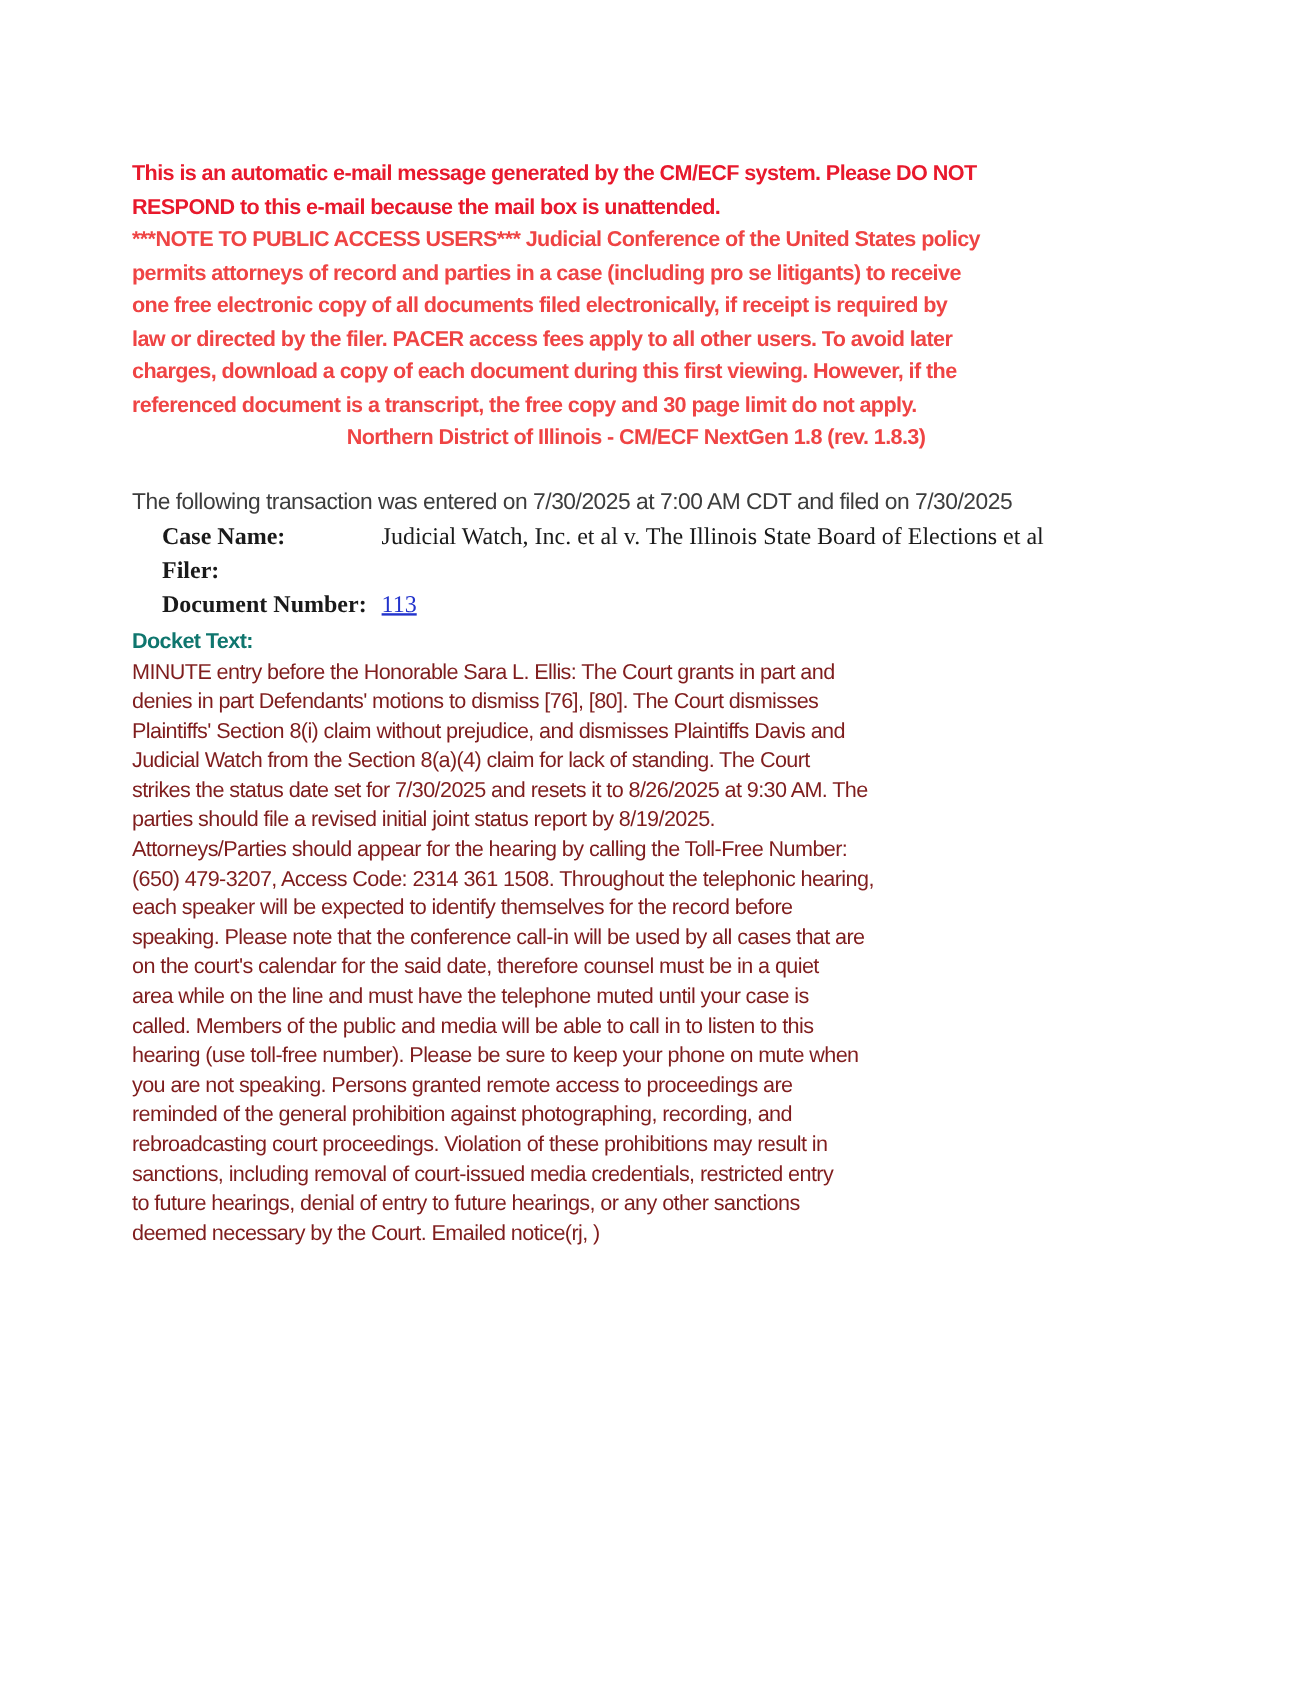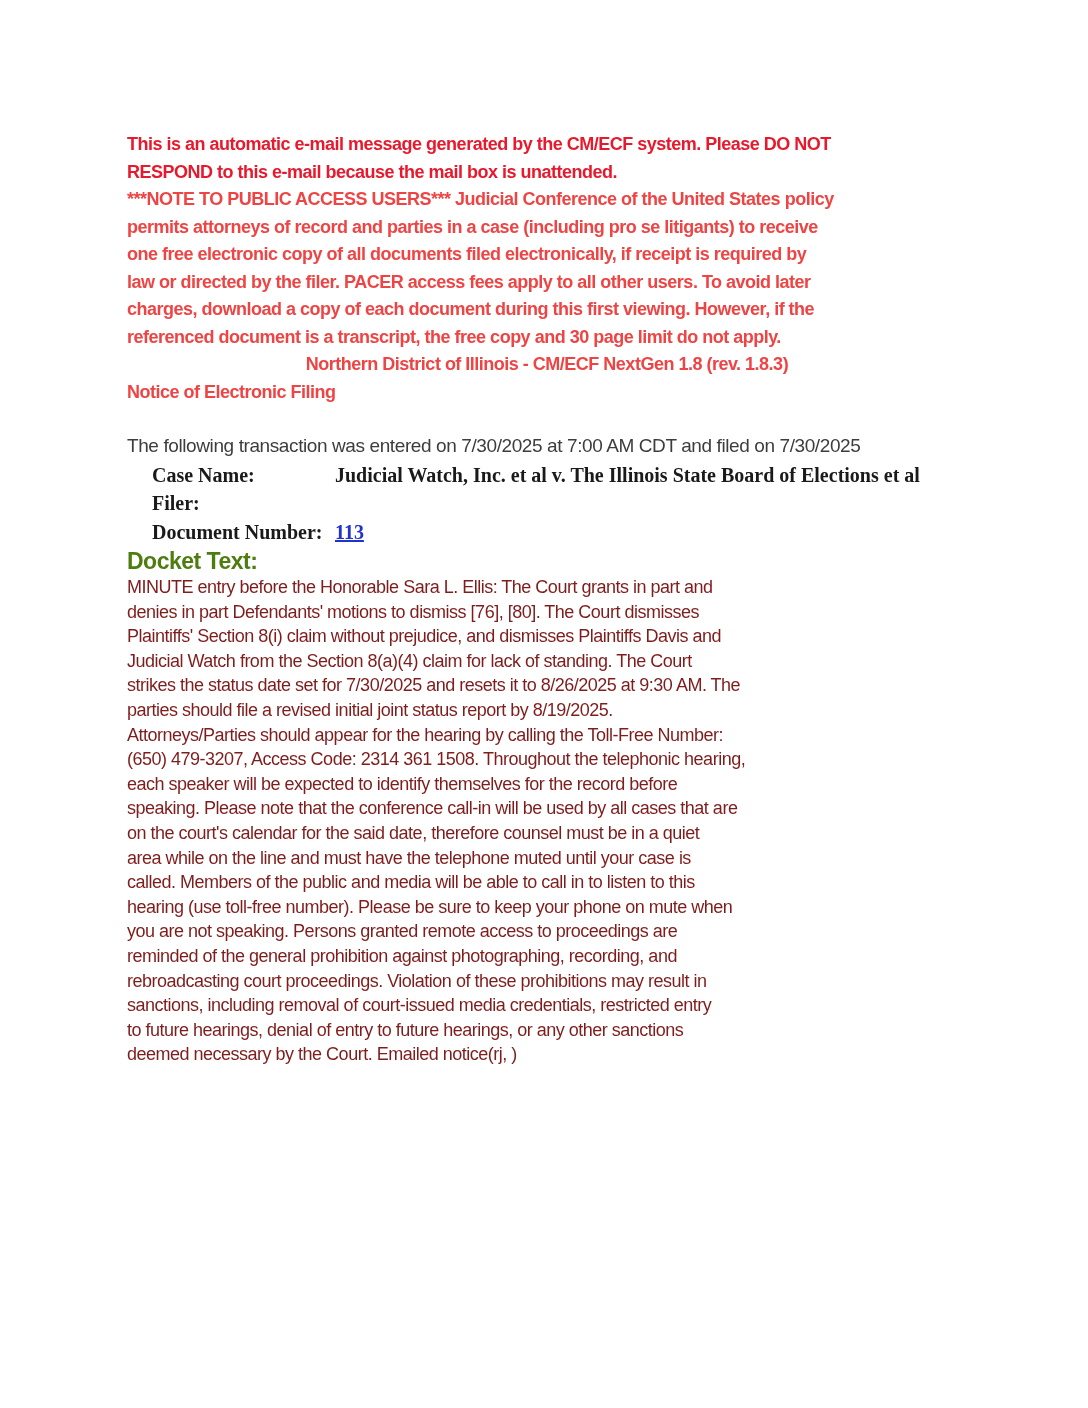--- a/index.html
+++ b/index.html
@@ -6,21 +6,21 @@
   .page {
     position: relative;
     width: 1088px;
     height: 1408px;
     background: #ffffff;
     overflow: hidden;
     font-family: "Liberation Sans", sans-serif;
   }
   .content {
     position: absolute;
-    left: 127px;
+    left: 110px;
     top: 131px;
     width: 840px;
   }
   .sansblock {
     font-family: "Liberation Sans", sans-serif;
     font-weight: 700;
     font-size: 18px;
     letter-spacing: -0.5px;
     line-height: 27.5px;
     white-space: pre-line;
@@ -47,33 +47,33 @@
     font-family: "Liberation Serif", serif;
     font-size: 20px;
     margin-left: 25px;
   }
   .field-label {
     font-weight: 700;
     color: #1a1a1a;
     min-width: 183px;
     flex-shrink: 0;
   }
-  .field-value { font-weight: 700; color: #1a1a1a; }
+  .field-value { font-weight: 400; color: #1a1a1a; }
   .link {
     color: #2233cc;
     text-decoration: underline;
     cursor: pointer;
   }
   .docket-heading {
     font-family: "Liberation Sans", sans-serif;
     font-weight: 700;
-    font-size: 23px;
+    font-size: 18px;
     letter-spacing: -0.5px;
     line-height: 28px;
-    color: #4d7c0f;
+    color: #0f766e;
     margin: 1px 0 0 0;
   }
   .docket-para {
     font-family: "Liberation Sans", sans-serif;
     font-weight: 400;
     font-size: 18px;
     letter-spacing: -0.5px;
     line-height: 24.6px;
     color: #7f1d1d;
     white-space: pre-line;
@@ -92,21 +92,20 @@
     <p class="sansblock">***NOTE TO PUBLIC ACCESS USERS*** Judicial Conference of the United States policy
 permits attorneys of record and parties in a case (including pro se litigants) to receive
 one free electronic copy of all documents filed electronically, if receipt is required by
 law or directed by the filer. PACER access fees apply to all other users. To avoid later
 charges, download a copy of each document during this first viewing. However, if the
 referenced document is a transcript, the free copy and 30 page limit do not apply.</p>
 
 
     <div class="sansblock centered">Northern District of Illinois - CM/ECF NextGen 1.8 (rev. 1.8.3)</div>
 
-    <div class="sansblock notice-heading">Notice of Electronic Filing</div>
 
     <p class="transaction">The following transaction was entered on 7/30/2025 at 7:00 AM CDT and filed on 7/30/2025</p>
 
     <div class="fields">
 
       <div class="field-row">
         <span class="field-label">Case Name:</span>
         <span class="field-value">Judicial Watch, Inc. et al v. The Illinois State Board of Elections et al</span>
       </div>
 

